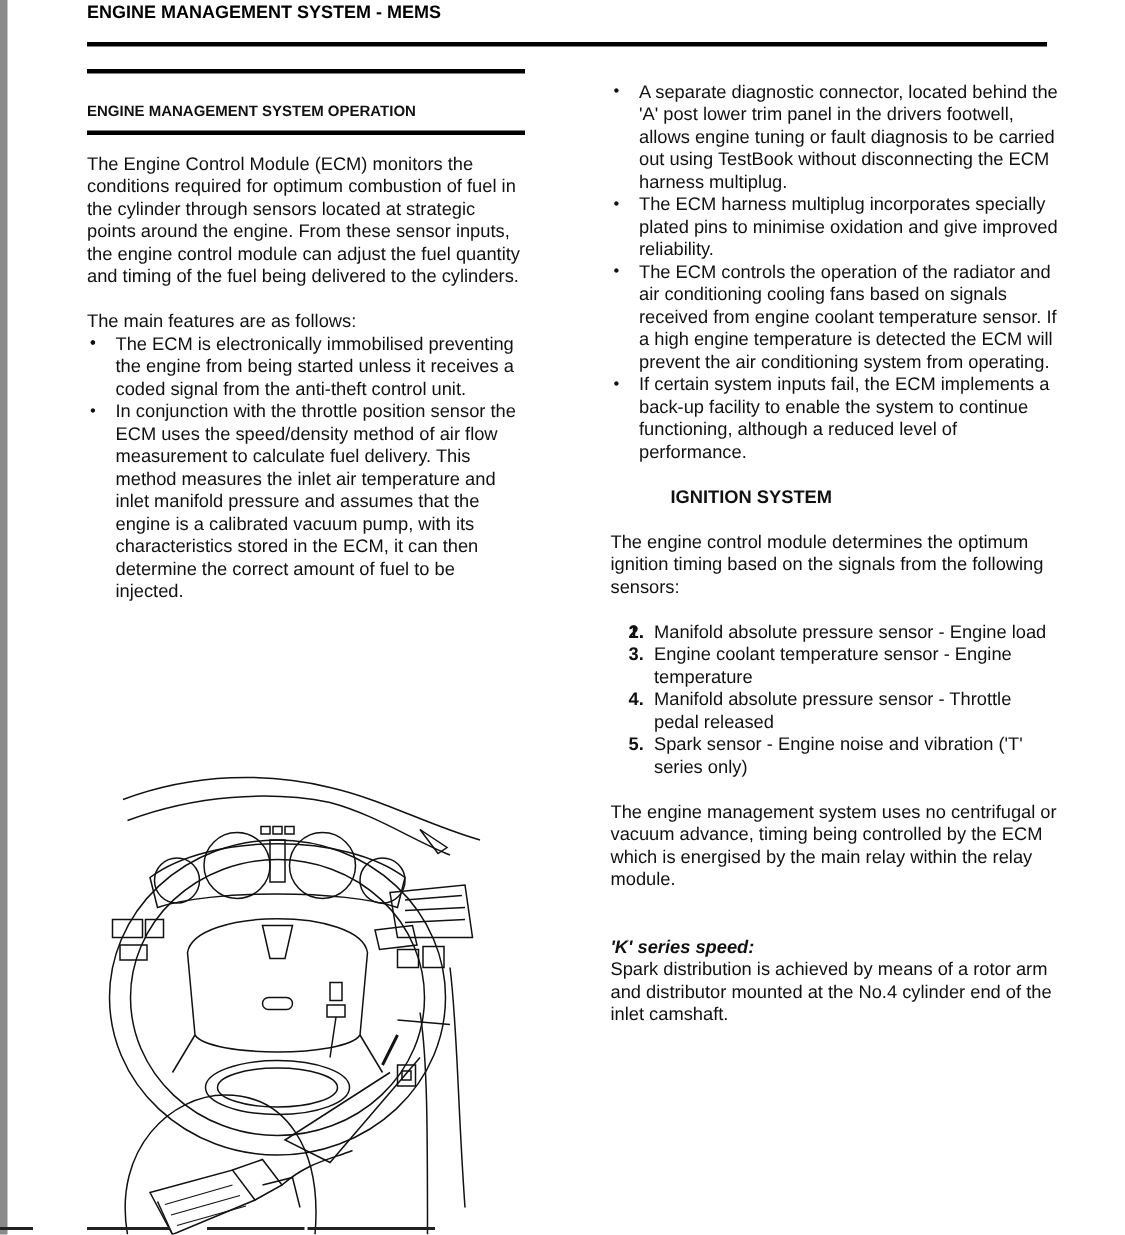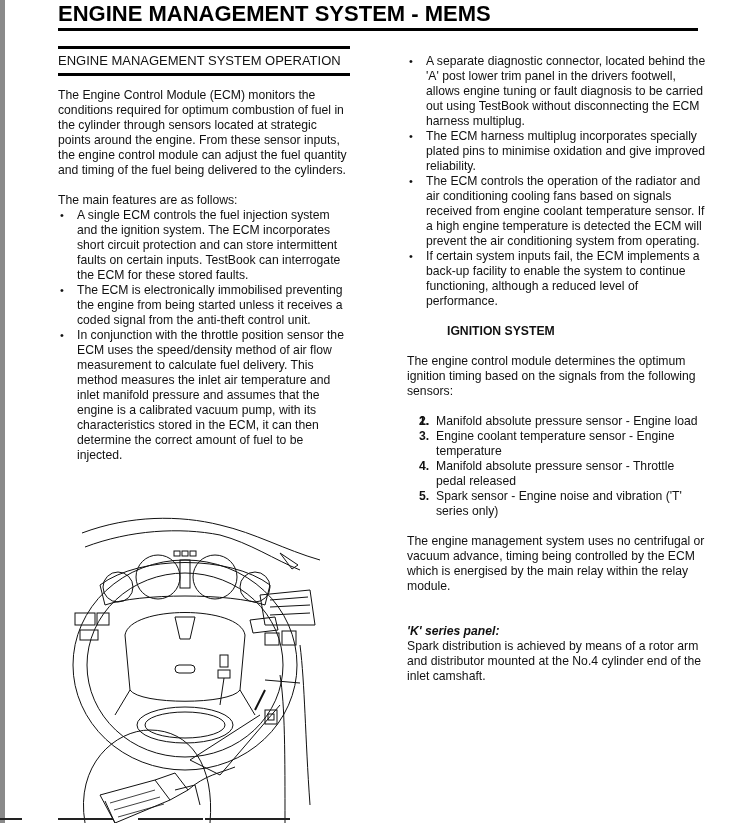--- a/index.html
+++ b/index.html
@@ -7,29 +7,29 @@
     width:750px; height:823px; overflow:hidden; position:relative;
     background:#ffffff; color:#111;
     font-family:"Liberation Sans", sans-serif;
   }
   .left-strip {
     position:absolute; left:0; top:0; width:5px; height:823px;
     background:#8a8a8a;
   }
   .page-title {
     position:absolute; left:58px; top:1px;
-    font-size:22px; font-weight:bold; letter-spacing:0; color:#000;
+    font-size:12px; font-weight:bold; letter-spacing:0; color:#000;
     white-space:nowrap;
   }
   .col { position:absolute; font-size:12.2px; line-height:15px; }
   .col-left { left:58px; top:46px; width:292px; }
   .col-right { left:407px; top:54px; width:300px; }
   .section-rule { height:3px; background:#000; width:292px; }
   .section-heading {
-    font-size:13px; font-weight:normal; margin:4px 0 5px 0; white-space:nowrap;
+    font-size:10px; font-weight:bold; margin:18px 0 5px 0; white-space:nowrap;
   }
   p { margin:0; }
   .gap15 { height:15px; }
   ul.bullets { list-style:none; margin:0; padding:0; }
   ul.bullets li { position:relative; padding-left:19px; }
   ul.bullets li .dot {
     position:absolute; left:2px; top:0; font-size:11px;
   }
   ol.numbered { list-style:none; margin:0; padding:0 0 0 12px; }
   ol.numbered li { position:relative; padding-left:17px; }
@@ -51,21 +51,20 @@
   <div class="section-rule"></div>
   <div class="section-heading">ENGINE MANAGEMENT SYSTEM OPERATION</div>
   <div class="section-rule" style="margin-bottom:12px;"></div>
 
   <p>The Engine Control Module (ECM) monitors the conditions required for optimum combustion of fuel in the cylinder through sensors located at strategic points around the engine. From these sensor inputs, the engine control module can adjust the fuel quantity and timing of the fuel being delivered to the cylinders.</p>
   <div class="gap15"></div>
   <p>The main features are as follows:</p>
   <ul class="bullets">
     <li>
       <span class="dot">•</span>
-      <span>A single ECM controls the fuel injection system and the ignition system. The ECM incorporates short circuit protection and can store intermittent faults on certain inputs. TestBook can interrogate the ECM for these stored faults.</span>
     </li>
     <li>
       <span class="dot">•</span>
       <span>The ECM is electronically immobilised preventing the engine from being started unless it receives a coded signal from the anti-theft control unit.</span>
     </li>
     <li>
       <span class="dot">•</span>
       <span>In conjunction with the throttle position sensor the ECM uses the speed/density method of air flow measurement to calculate fuel delivery. This method measures the inlet air temperature and inlet manifold pressure and assumes that the engine is a calibrated vacuum pump, with its characteristics stored in the ECM, it can then determine the correct amount of fuel to be injected.</span>
     </li>
   </ul>
@@ -166,20 +165,20 @@
     <li><span class="num">1.</span></li>
     <li><span class="num">2.</span><span>Manifold absolute pressure sensor - Engine load</span></li>
     <li><span class="num">3.</span><span>Engine coolant temperature sensor - Engine temperature</span></li>
     <li><span class="num">4.</span><span>Manifold absolute pressure sensor - Throttle pedal released</span></li>
     <li><span class="num">5.</span><span>Spark sensor - Engine noise and vibration ('T' series only)</span></li>
   </ol>
   <div class="gap15"></div>
   <p>The engine management system uses no centrifugal or vacuum advance, timing being controlled by the ECM which is energised by the main relay within the relay module.</p>
   <div class="gap15"></div>
   <div class="gap15"></div>
-  <p class="italic-bold">'K' series panel:</p>
+  <p class="italic-bold">'K' series speed:</p>
   <p>Spark distribution is achieved by means of a rotor arm and distributor mounted at the No.4 cylinder end of the inlet camshaft.</p>
 </div>
 
 <div class="bottom-seg" style="left:0;width:22px;"></div>
 <div class="bottom-seg" style="left:58px;width:55px;"></div>
 <div class="bottom-seg" style="left:138px;width:65px;"></div>
 <div class="bottom-seg" style="left:205px;width:85px;"></div>
 
 </body></html>

